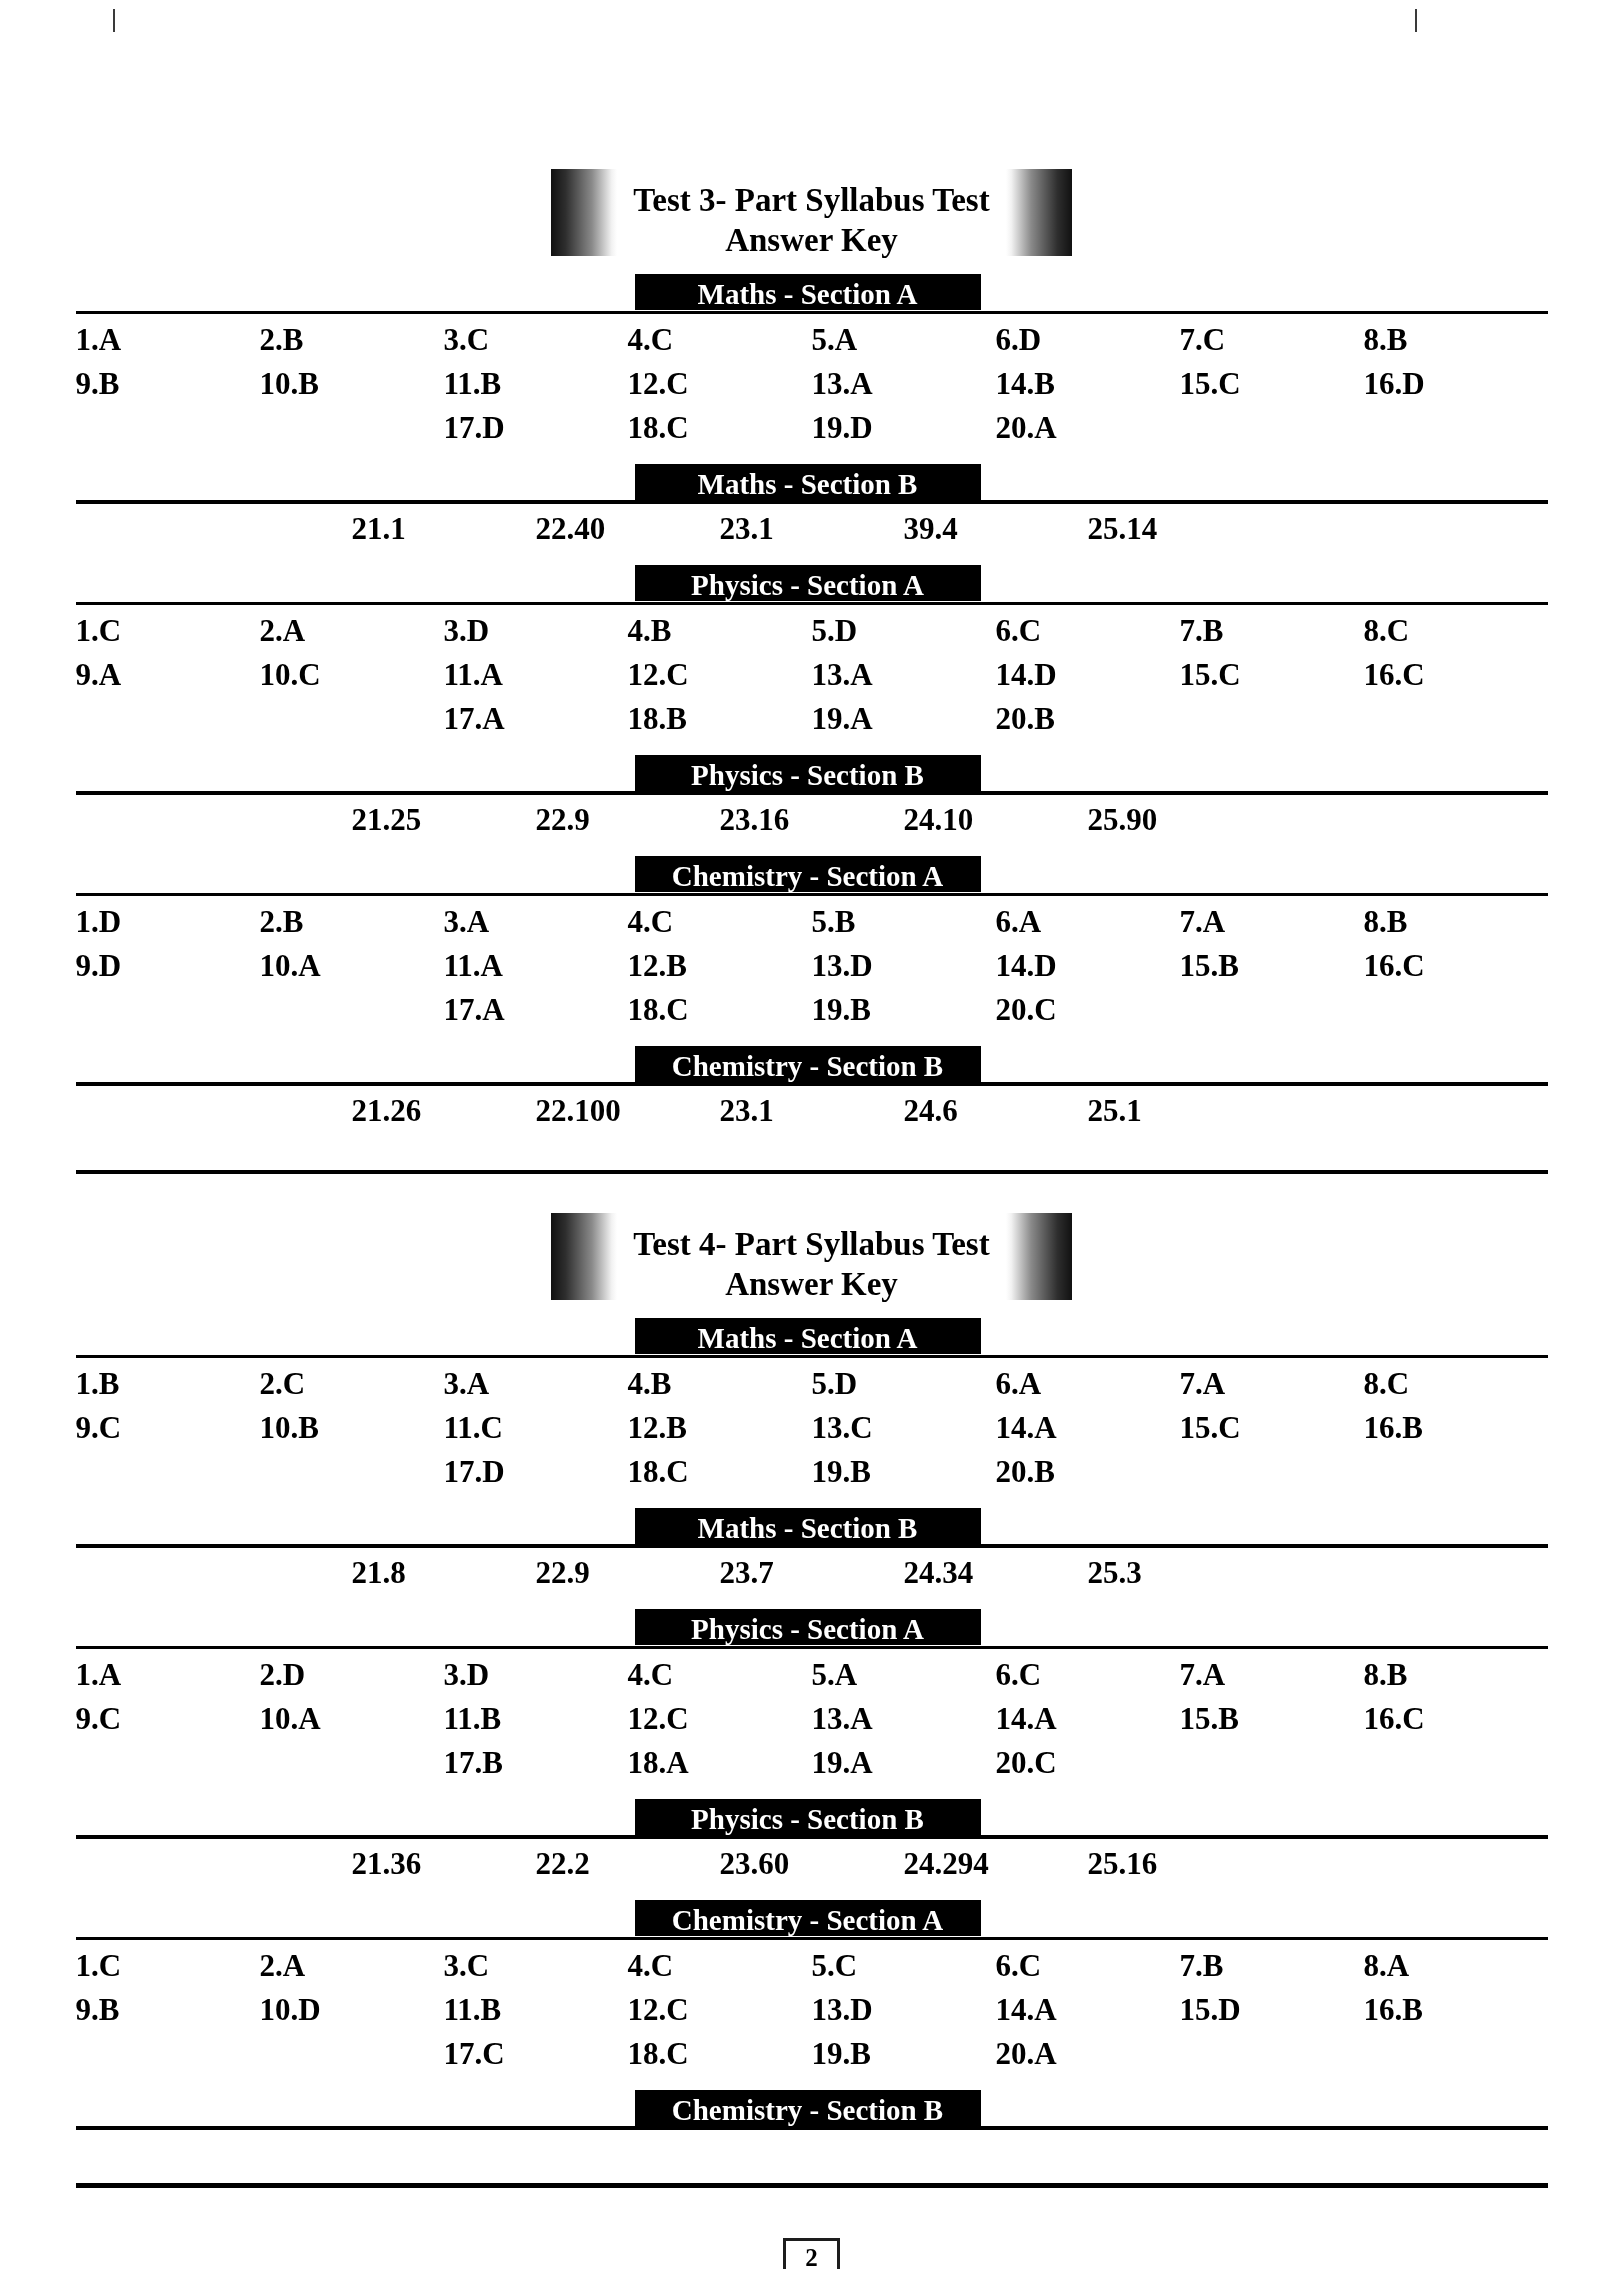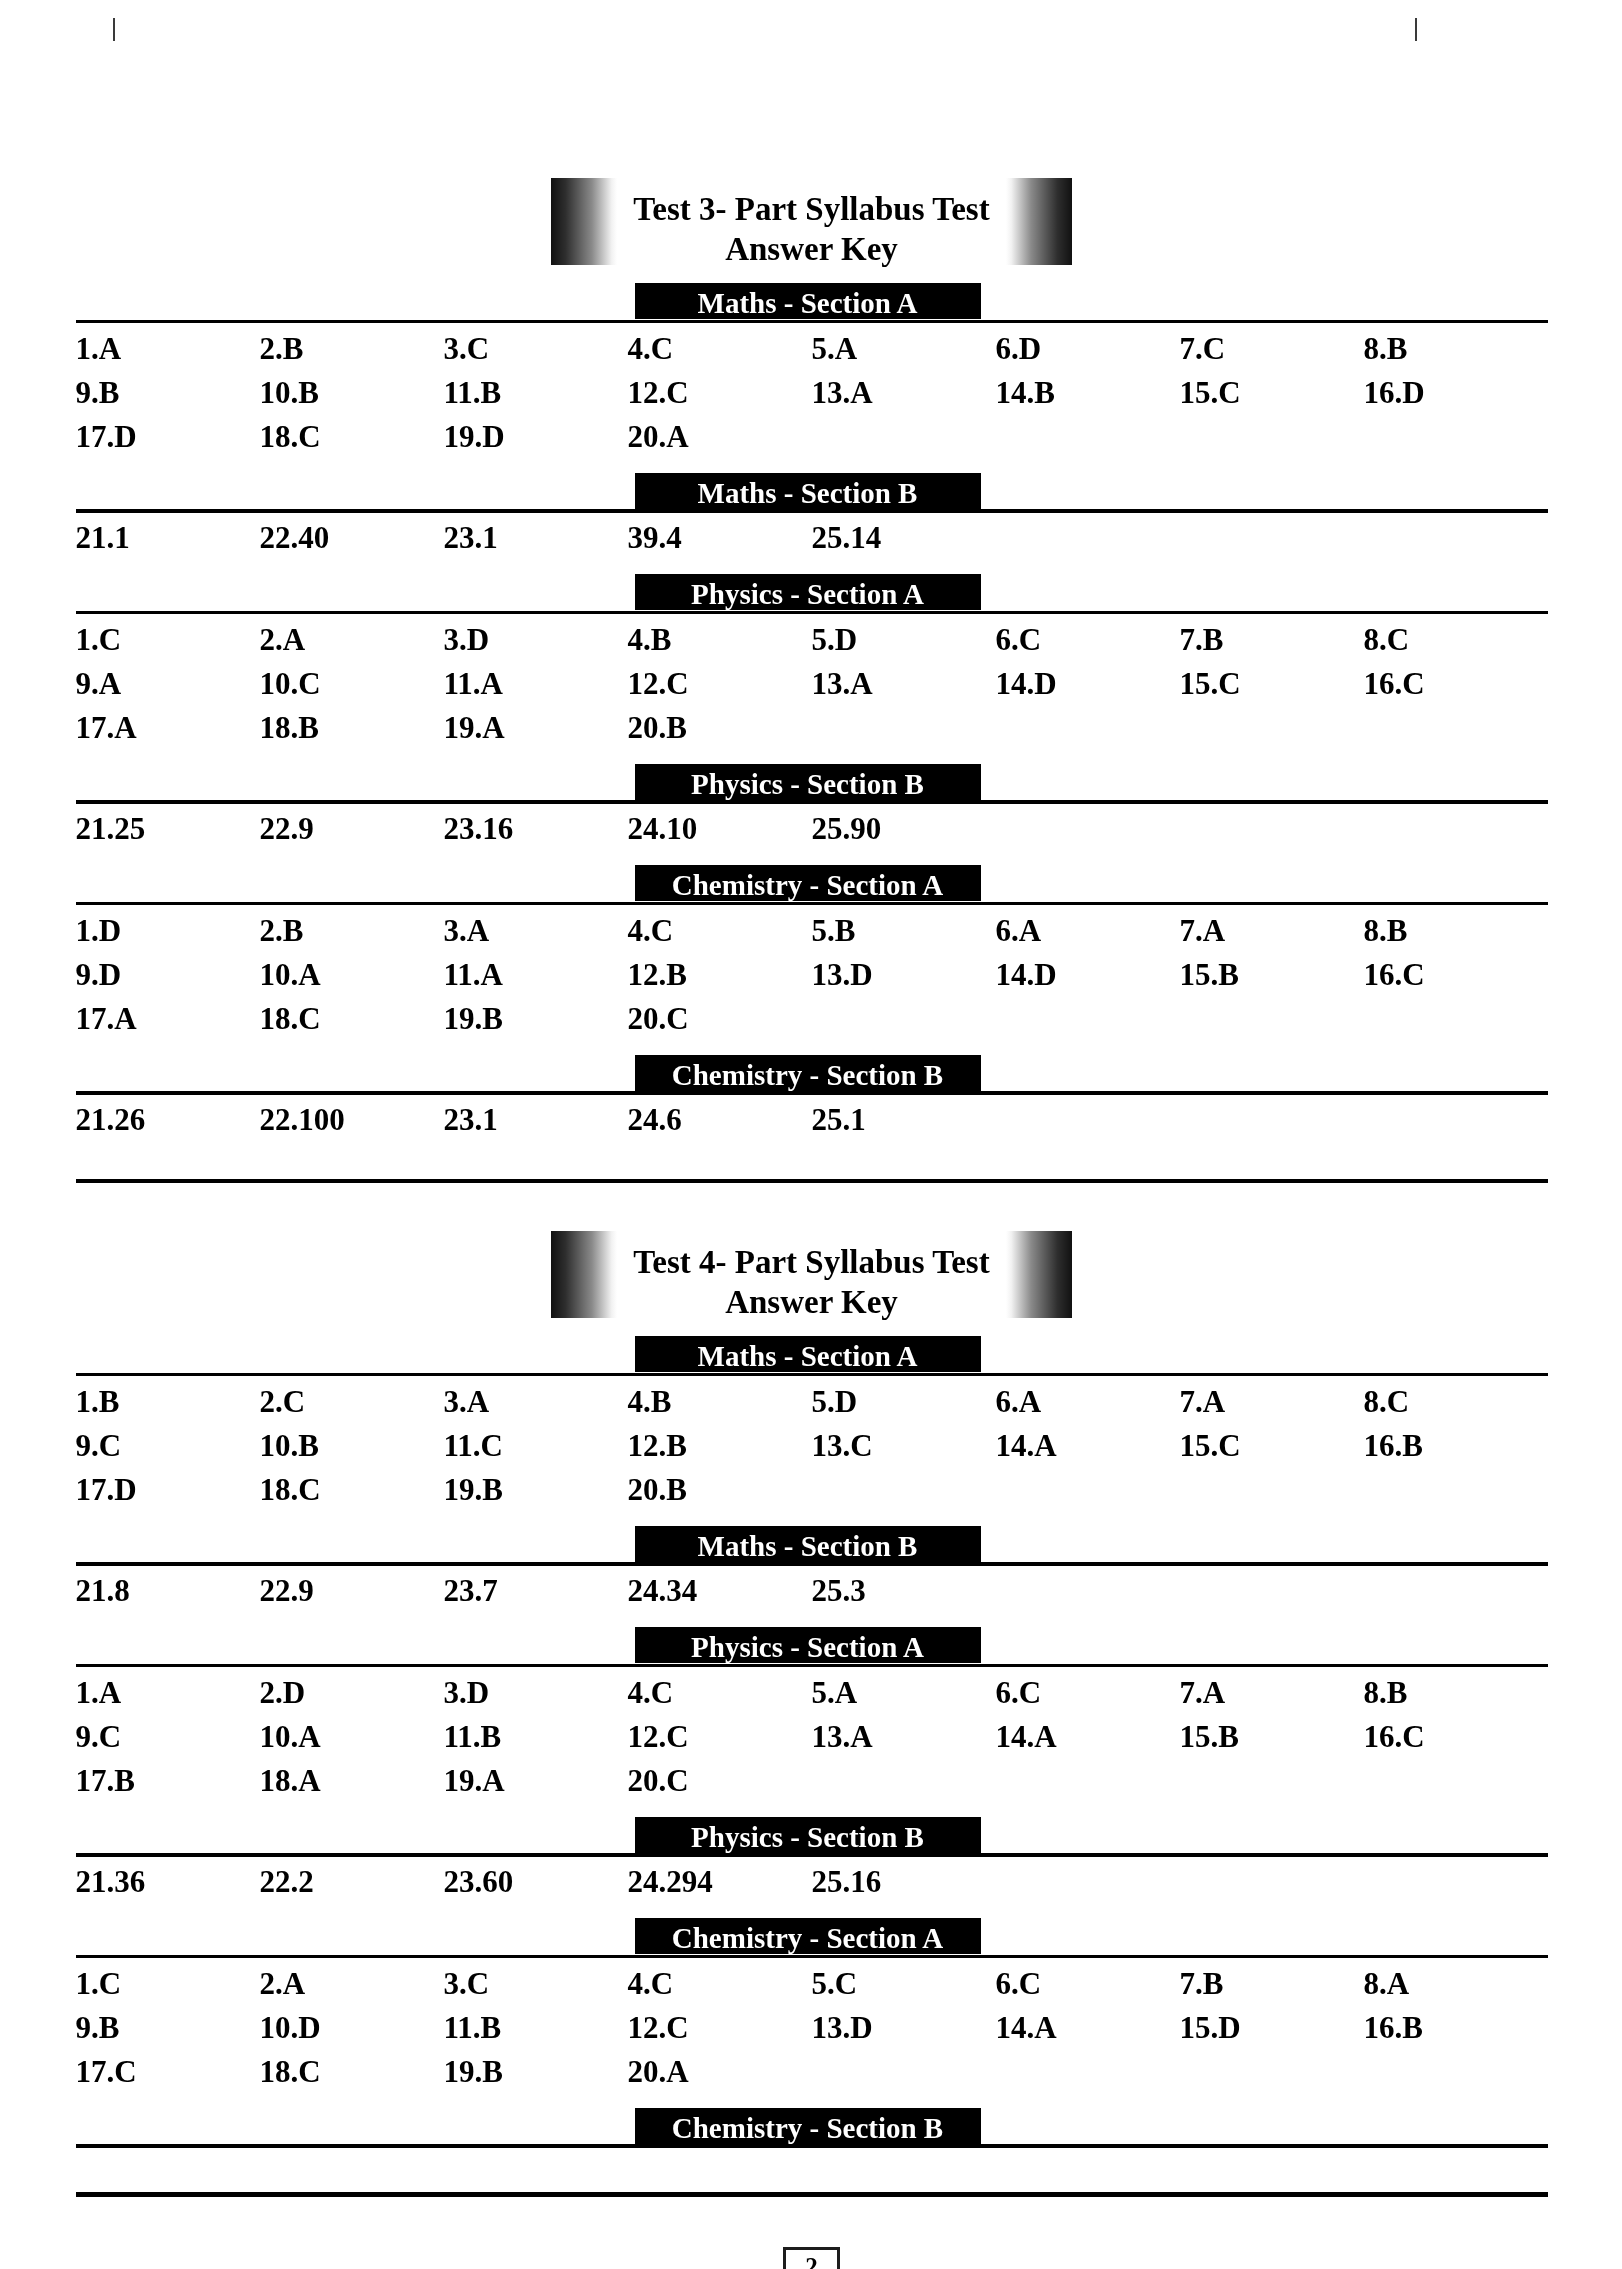--- a/index.html
+++ b/index.html
@@ -28,21 +28,21 @@
   .crop-mark {
     position: absolute;
     background: #3a3a3a;
   }
   .crop-tl-v { left: 113px; top: 0px; width: 1.8px; height: 23px; }
   .crop-tr-v { right: 206px; top: 0px; width: 1.8px; height: 23px; }
 
   .test-block {
     position: relative;
     width: 1472px;
-    margin: 18px auto;
+    margin: 9px auto;
   }
 
   
   .title-row {
     position: relative;
     height: 105px;
     display: flex;
     align-items: flex-start;
     justify-content: center;
   }
@@ -98,20 +98,21 @@
   }
 
   
   .ans-rows {
     padding-top: 3.5px;
   }
   .ans-row {
     display: flex;
     height: 44px;
     align-items: center;
+    justify-content: center;
   }
   .ans-cell {
     font-weight: bold;
     font-size: 31px;
     line-height: 44px;
     white-space: nowrap;
   }
   .ans-row.cols8 .ans-cell { width: 184px; }
   .ans-row.cols5 .ans-cell { width: 184px; }
 

